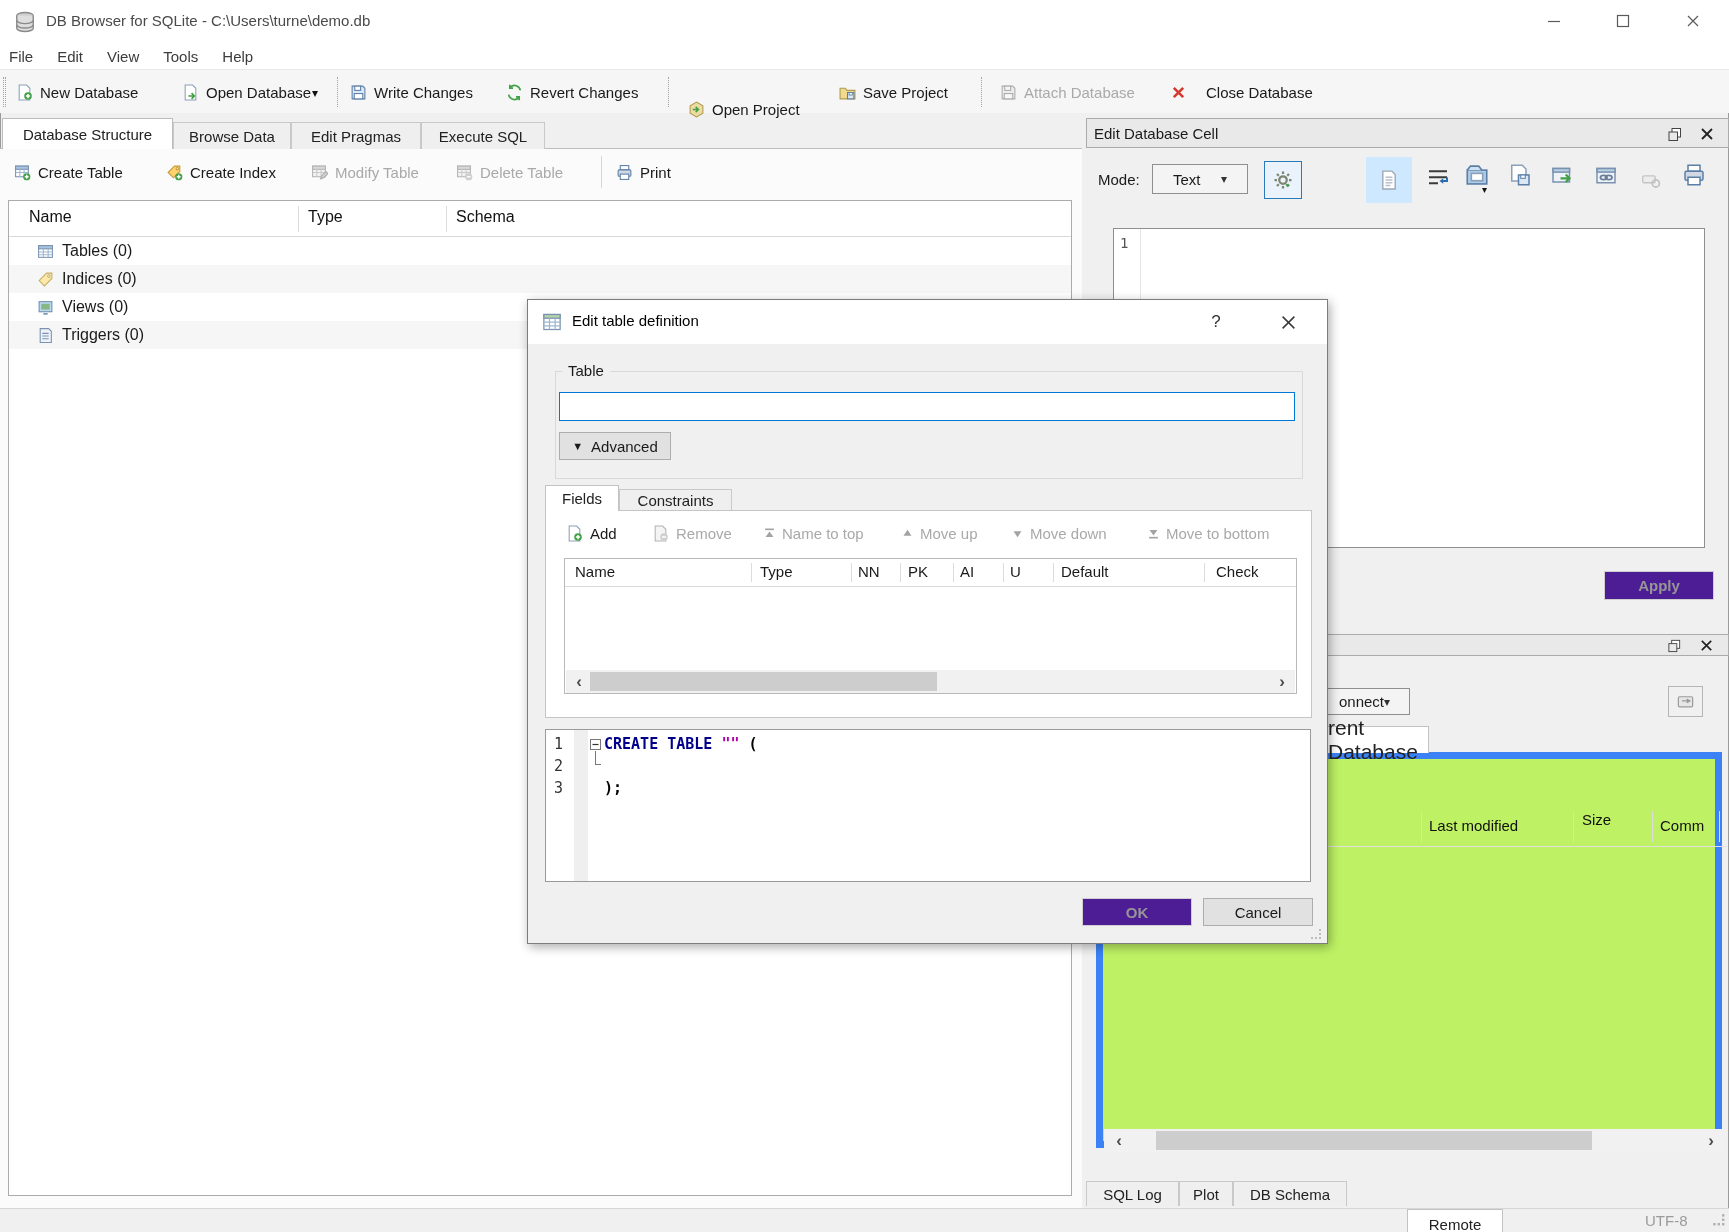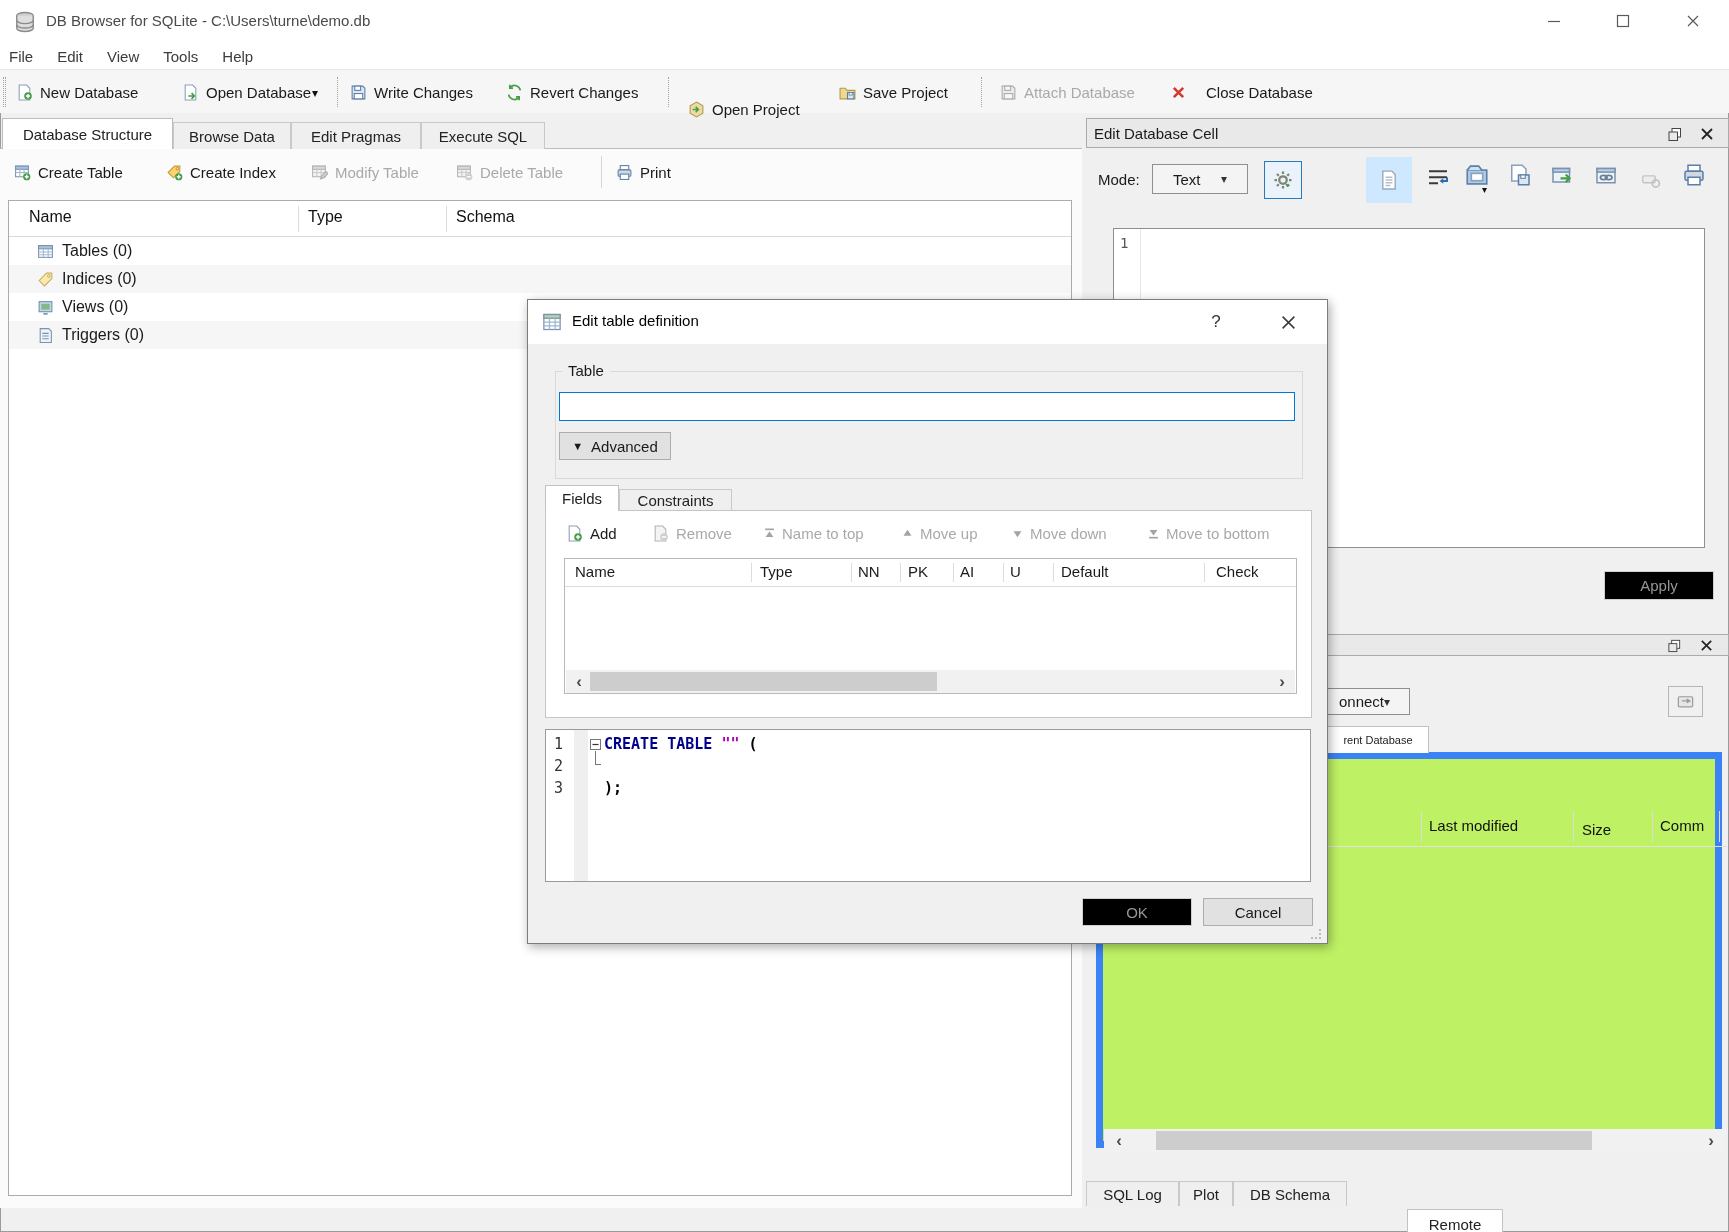--- a/index.html
+++ b/index.html
@@ -16,21 +16,21 @@
          background:#efefef; border:1px solid #c9c9c9; border-bottom:none; color:#222; }
   .tab.active { background:#fff; z-index:2; }
   .dockhdr { background:#e9e9e9; border:1px solid #ababab; display:flex; align-items:center; padding-left:7px; font-size:15px; }
   .winbtn { display:flex; align-items:center; justify-content:center; width:46px; height:34px; }
   .combo { background:#f4f4f4; border:1px solid #8f8f8f; display:flex; align-items:center; justify-content:space-between; padding:0 20px; font-size:15px; }
   .gridhdr-sep { position:absolute; top:4px; bottom:4px; width:1px; background:#dcdcdc; }
   .sb-track { background:#f1f1f1; }
   .sb-thumb { background:#cdcdcd; }
   .sb-arrow { color:#4d4d4d; font-size:17px; font-weight:bold; display:flex; align-items:center; justify-content:center; }
   .pushbtn { background:#e1e1e1; border:1px solid #adadad; display:flex; align-items:center; justify-content:center; font-size:15px; }
-  .pushbtn.dis { background:#000000; border-color:#cfcfcf; color:#969696; }
+  .pushbtn.dis { background:#4c1d95; border-color:#cfcfcf; color:#969696;font-weight:bold; }
   .dlg-shadow { box-shadow:2px 3px 10px rgba(0,0,0,.33); }
   svg { display:block; }
 </style>
 </head>
 <body>
 
 <div class="screen">
 
   <div class="s" style="left:0;top:0;width:1729px;height:44px;background:#fff;">
     <span class="s" style="left:14px;top:11px;">
@@ -407,28 +407,28 @@
   </div>
   <div class="s" style="left:1668px;top:686px;width:35px;height:31px;background:#f0f0f0;border:1px solid #b5b5b5;display:flex;align-items:center;justify-content:center;">
     <span>
         <svg width="19" height="19" viewBox="0 0 16 16">
           <rect x="2" y="4" width="12" height="8.5" rx="1" fill="#e6e6e6" stroke="#9a9a9a"></rect>
           <path d="M5 7.5h6M9 6l2.5 1.5L9 9" fill="none" stroke="#9a9a9a" stroke-width="1.2"></path>
         </svg>
       </span>
   </div>
 
-  <div class="s tab active" style="left:1327px;top:726px;width:102px;height:27px;border-color:#c2c2c2;font-size:11px;">
+  <div class="s tab active" style="left:1327px;top:726px;width:102px;height:27px;border-color:#c2c2c2;font-size:21px;">
     <span>rent Database</span>
   </div>
 
   <div class="s" style="left:1096px;top:752px;width:626px;height:396px;background:#bef264;border:7px solid #3b82f6;">
     <div class="s" style="left:0;top:48px;width:624px;height:40px;border-bottom:1px solid #e0e0e0;">
       <span class="s" style="left:326px;top:10px;color:#111;">Last modified</span>
-      <span class="s" style="left:479px;top:14px;color:#111;">Size</span>
+      <span class="s" style="left:479px;top:4px;color:#111;">Size</span>
       <span class="s" style="left:557px;top:10px;color:#111;">Comm</span>
       <div class="gridhdr-sep" style="left:318px;"></div>
       <div class="gridhdr-sep" style="left:470px;"></div>
       <div class="gridhdr-sep" style="left:549px;"></div>
       <div class="gridhdr-sep" style="left:616px;"></div>
     </div>
 
     <div class="s sb-track" style="left:1px;top:370px;width:622px;height:23px;">
       <div class="s sb-arrow" style="left:4px;top:0;width:22px;height:23px;">‹</div>
       <div class="s sb-thumb" style="left:52px;top:2px;width:436px;height:19px;"></div>
@@ -442,20 +442,34 @@
   <div class="s tab" style="left:1179px;top:1181px;width:54px;height:25px;">
       <span>Plot</span>
     </div>
   <div class="s tab" style="left:1233px;top:1181px;width:114px;height:25px;">
       <span>DB Schema</span>
     </div>
   <div class="s tab active" style="left:1407px;top:1177px;width:96px;height:30px;border-color:#c2c2c2;margin-top:32px;">
       <span>Remote</span>
     </div>
 
+  <div class="s" style="left:0;top:1208px;width:1729px;height:24px;background:#f0f0f0;border-top:1px solid #d7d7d7;">
+    <span class="s" style="left:1645px;top:3px;color:#9b9b9b;">UTF-8</span>
+    <span class="s" style="left:1712px;top:4px;">
+        <svg width="14" height="14" viewBox="0 0 14 14">
+          <g fill="#b0b0b0">
+            <rect x="10" y="10" width="2.4" height="2.4"></rect>
+            <rect x="10" y="5.6" width="2.4" height="2.4"></rect>
+            <rect x="5.6" y="10" width="2.4" height="2.4"></rect>
+            <rect x="10" y="1.2" width="2.4" height="2.4"></rect>
+            <rect x="1.2" y="10" width="2.4" height="2.4"></rect>
+          </g>
+        </svg>
+      </span>
+  </div>
 
   <div class="s dlg-shadow" style="left:527px;top:299px;width:801px;height:645px;background:#f0f0f0;border:1px solid #7c7c7c;z-index:10;">
 
     <div class="s" style="left:0;top:0;width:799px;height:44px;background:#fff;">
       <span class="s" style="left:14px;top:12px;">
           <svg width="20" height="20" viewBox="0 0 16 16">
             <rect x="1.5" y="2" width="13" height="12" fill="#fff" stroke="#7a92b0"></rect>
             <rect x="1.5" y="2" width="13" height="3" fill="#b5d3a8" stroke="#7a92b0"></rect>
             <path d="M1.5 8h13M1.5 11h13M6 5v9M10.5 5v9" stroke="#9fb6cf"></path>
           </svg>

